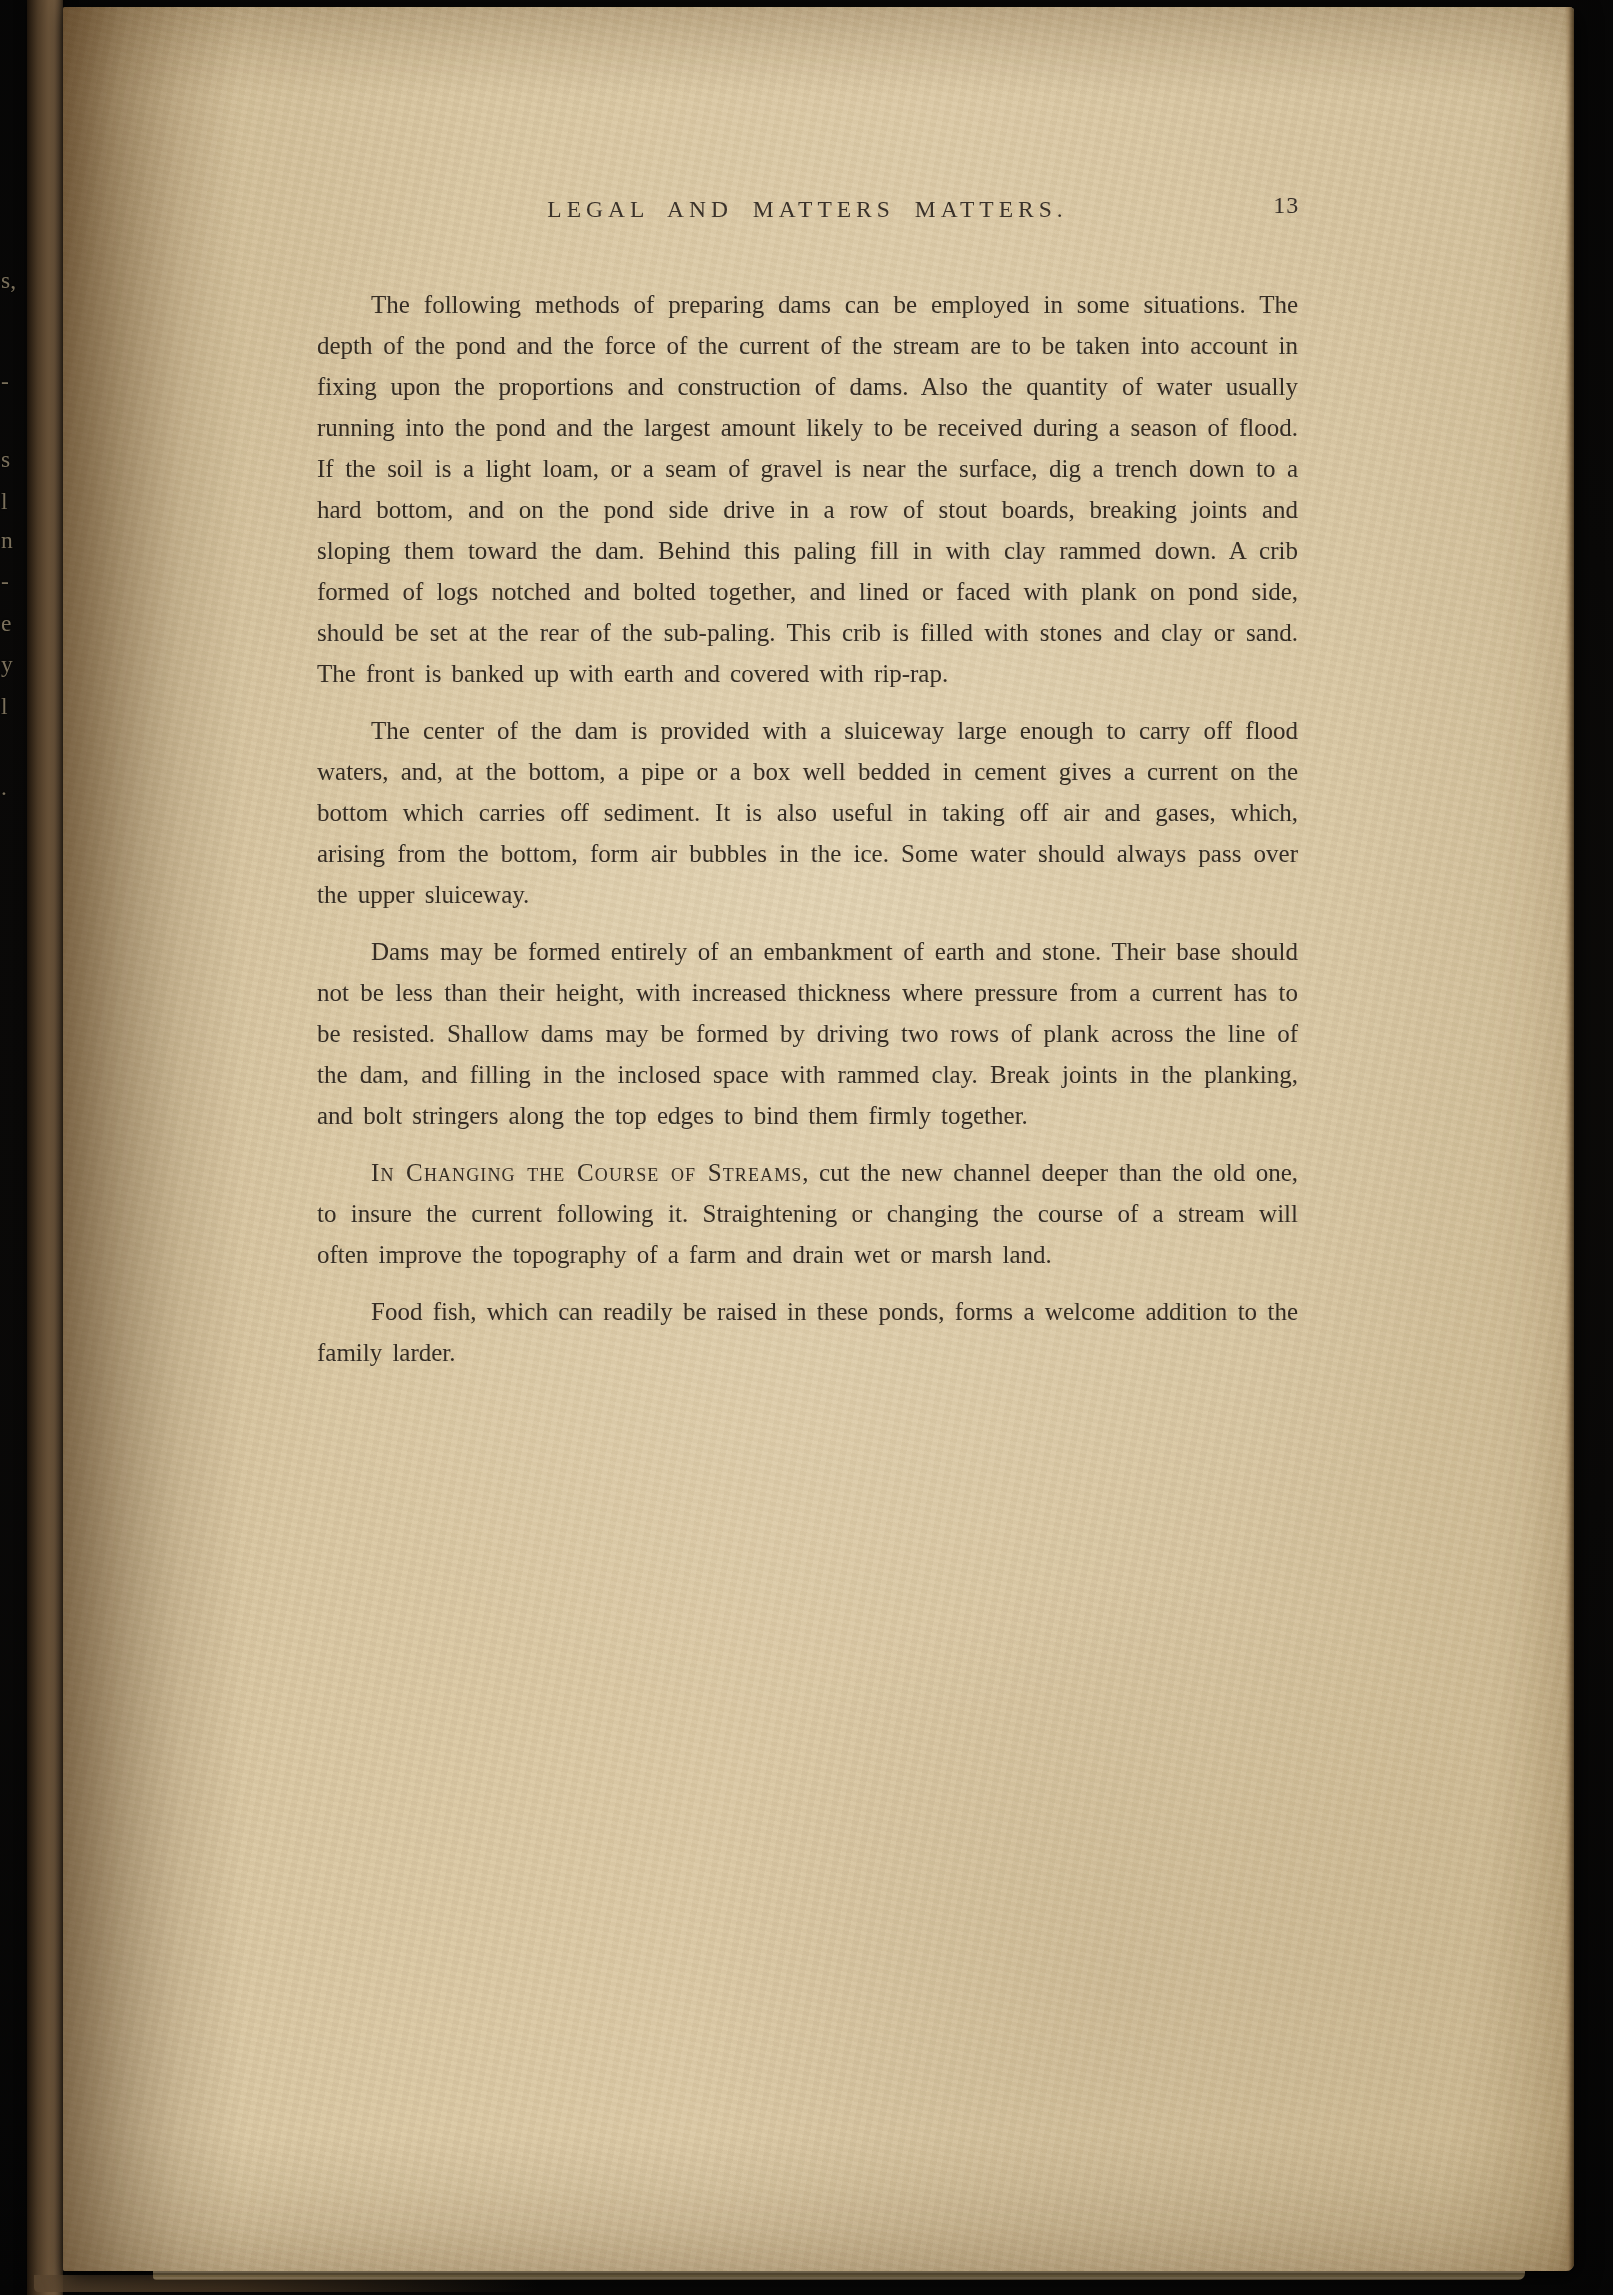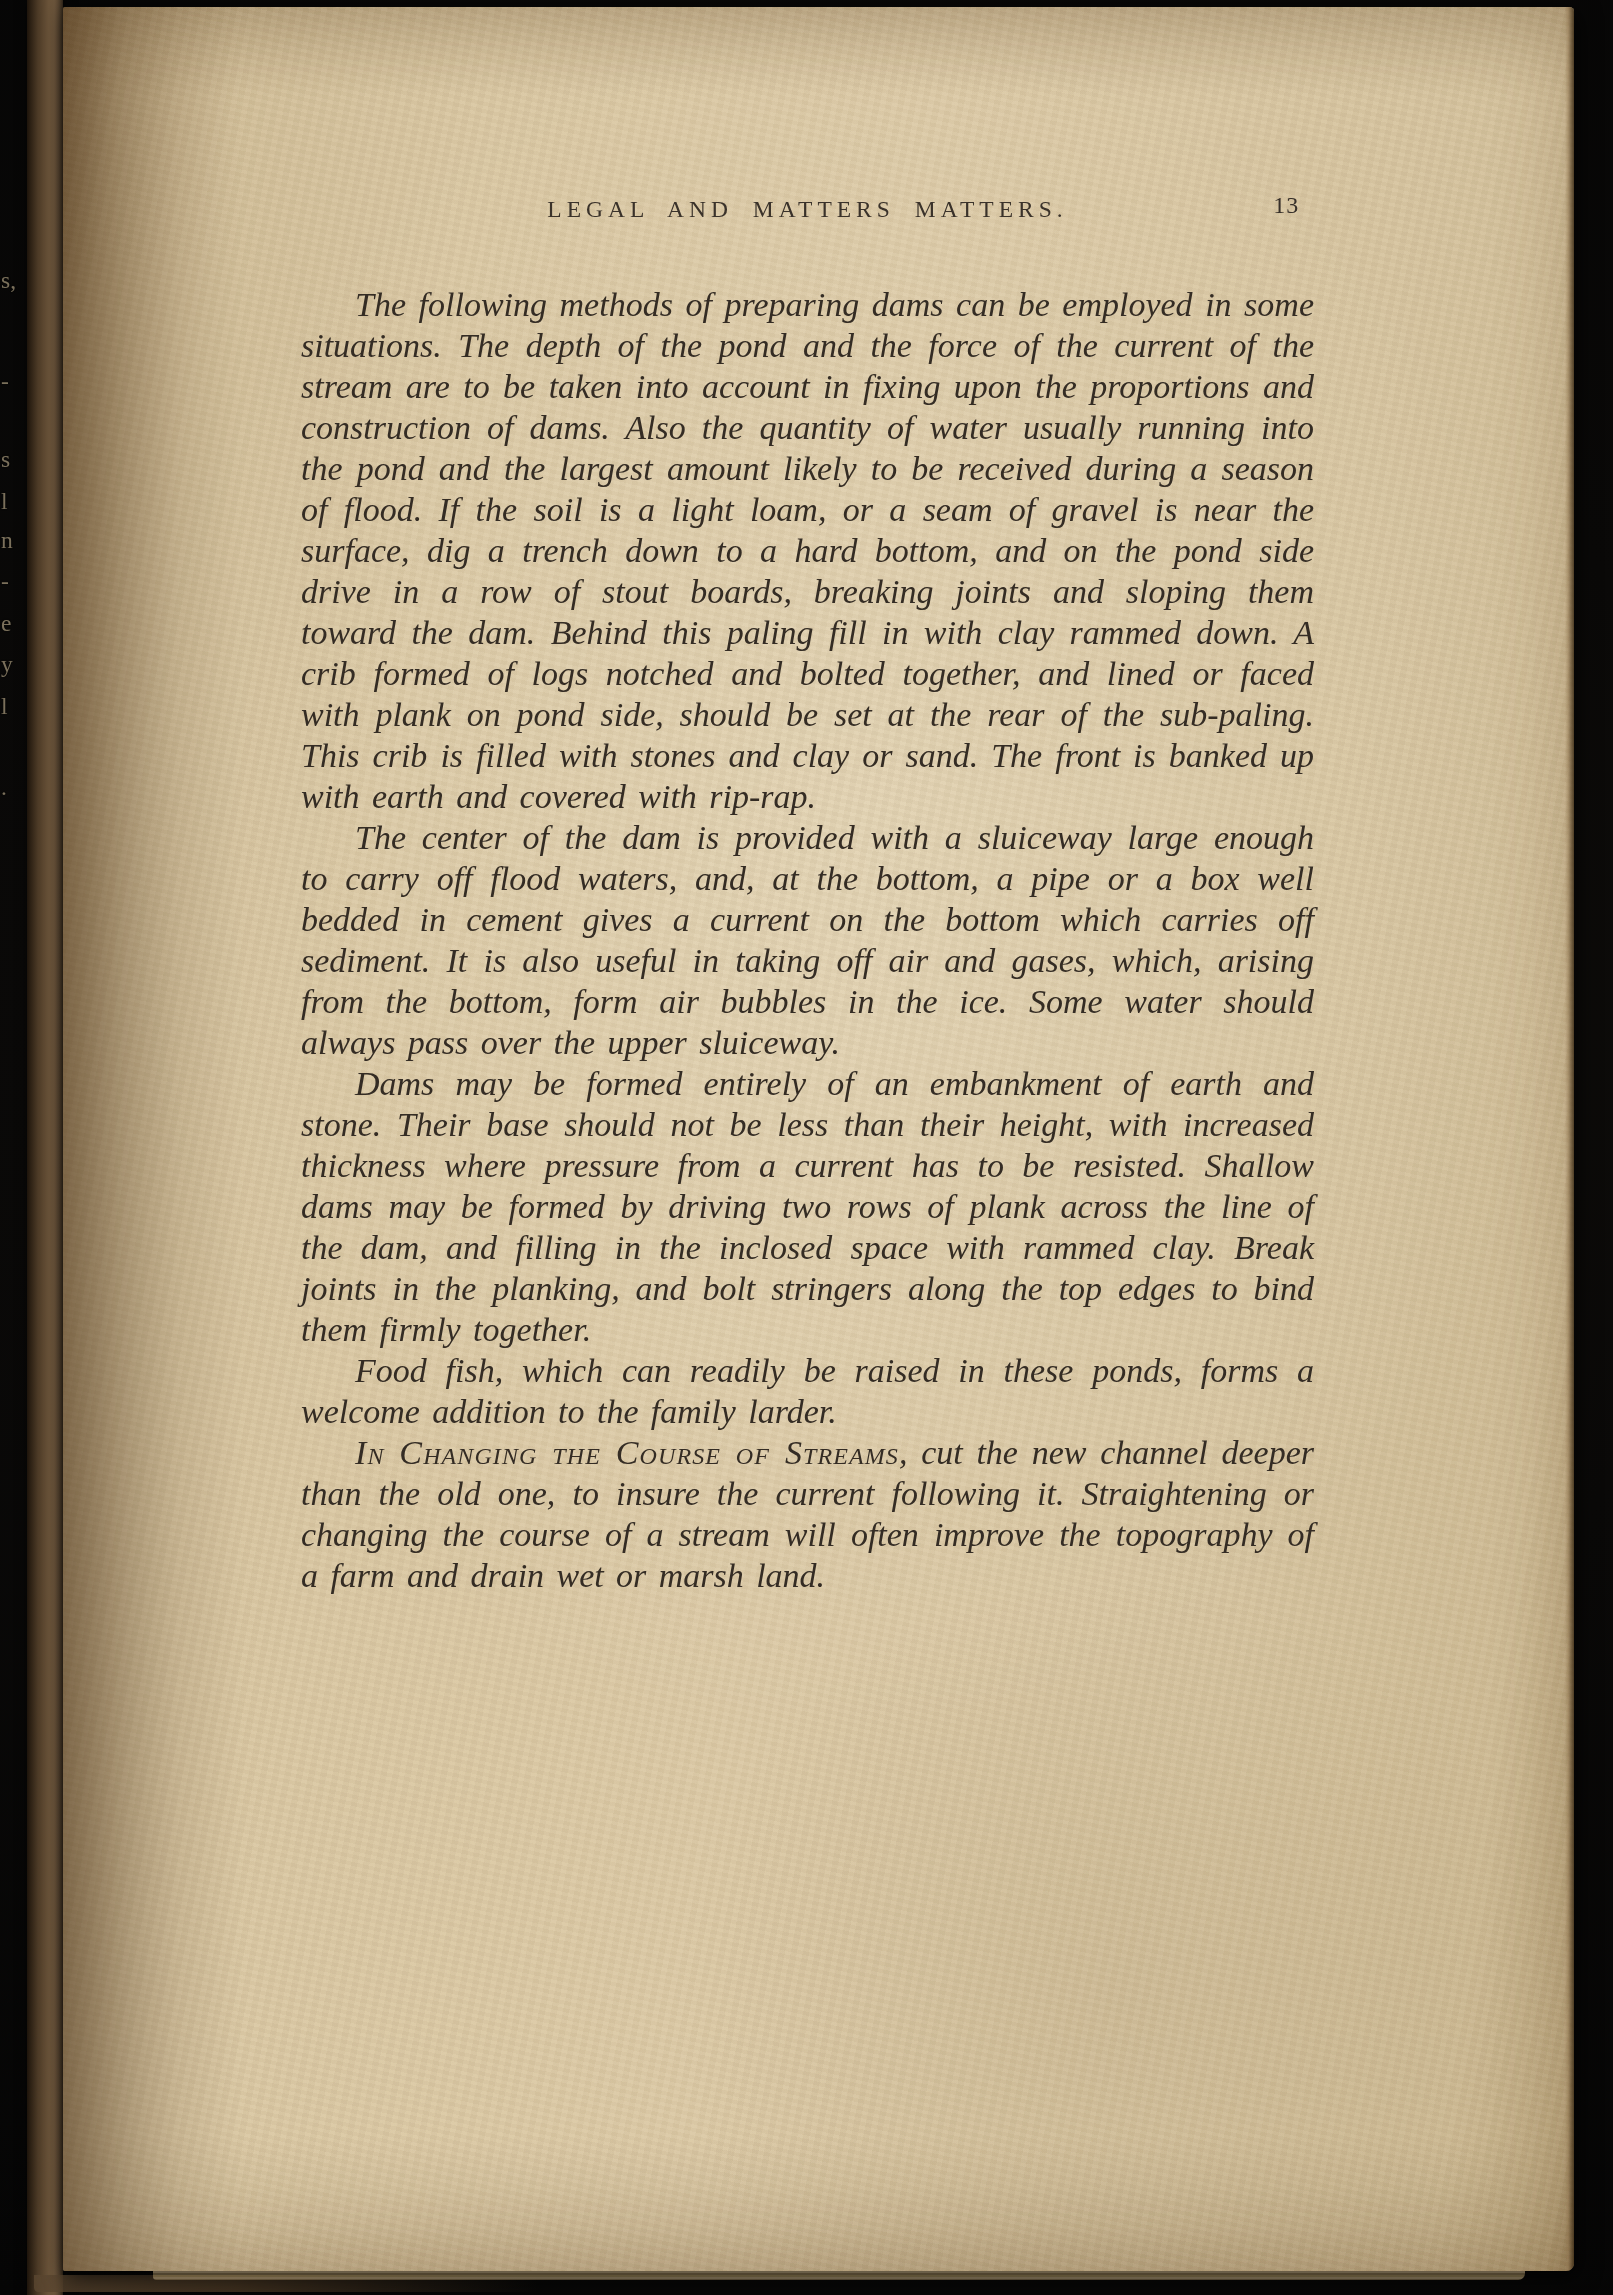--- a/index.html
+++ b/index.html
@@ -145,28 +145,27 @@
     right: 14.6px;
     top: -4.5px;
     font-size: 24px;
     letter-spacing: 1.1px;
     color: #37302a;
   }
   .text-block {
     margin-top: 48px;
   }
   p.para {
-    margin: 0;
-    font-size: 34px;
+    margin: 16px;
+    font-size: 25px;
     line-height: 41px;
     text-align: justify;
     text-indent: 54px;
     word-spacing: 3.9px;
     color: #342c24;
-    font-style: italic;
   }
   .smallcaps {
     font-variant: small-caps;
     letter-spacing: 1.1px;
   }
 </style>
 </head>
 <body>
 
 <div class="scene">
@@ -195,20 +194,20 @@
 
     <div class="content">
       <div class="header-row">
         <span class="running-title">LEGAL AND MATTERS MATTERS.</span>
         <span class="page-number">13</span>
       </div>
       <div class="text-block">
           <p class="para">The following methods of preparing dams can be employed in some situations. The depth of the pond and the force of the current of the stream are to be taken into account in fixing upon the proportions and construction of dams. Also the quantity of water usually running into the pond and the largest amount likely to be received during a season of flood. If the soil is a light loam, or a seam of gravel is near the surface, dig a trench down to a hard bottom, and on the pond side drive in a row of stout boards, breaking joints and sloping them toward the dam. Behind this paling fill in with clay rammed down. A crib formed of logs notched and bolted together, and lined or faced with plank on pond side, should be set at the rear of the sub-paling. This crib is filled with stones and clay or sand. The front is banked up with earth and covered with rip-rap.</p>
           <p class="para">The center of the dam is provided with a sluiceway large enough to carry off flood waters, and, at the bottom, a pipe or a box well bedded in cement gives a current on the bottom which carries off sediment. It is also useful in taking off air and gases, which, arising from the bottom, form air bubbles in the ice. Some water should always pass over the upper sluiceway.</p>
           <p class="para">Dams may be formed entirely of an embankment of earth and stone. Their base should not be less than their height, with increased thickness where pressure from a current has to be resisted. Shallow dams may be formed by driving two rows of plank across the line of the dam, and filling in the inclosed space with rammed clay. Break joints in the planking, and bolt stringers along the top edges to bind them firmly together.</p>
+          <p class="para"><span class="smallcaps">In Changing the Course of Streams</span>, cut the new channel deeper than the old one, to insure the current following it. Straightening or changing the course of a stream will often improve the topography of a farm and drain wet or marsh land.</p>
           <p class="para">Food fish, which can readily be raised in these ponds, forms a welcome addition to the family larder.</p>
-          <p class="para"><span class="smallcaps">In Changing the Course of Streams</span>, cut the new channel deeper than the old one, to insure the current following it. Straightening or changing the course of a stream will often improve the topography of a farm and drain wet or marsh land.</p>
         </div>
     </div>
   </div>
 
 </div>
 
 
 </body></html>

